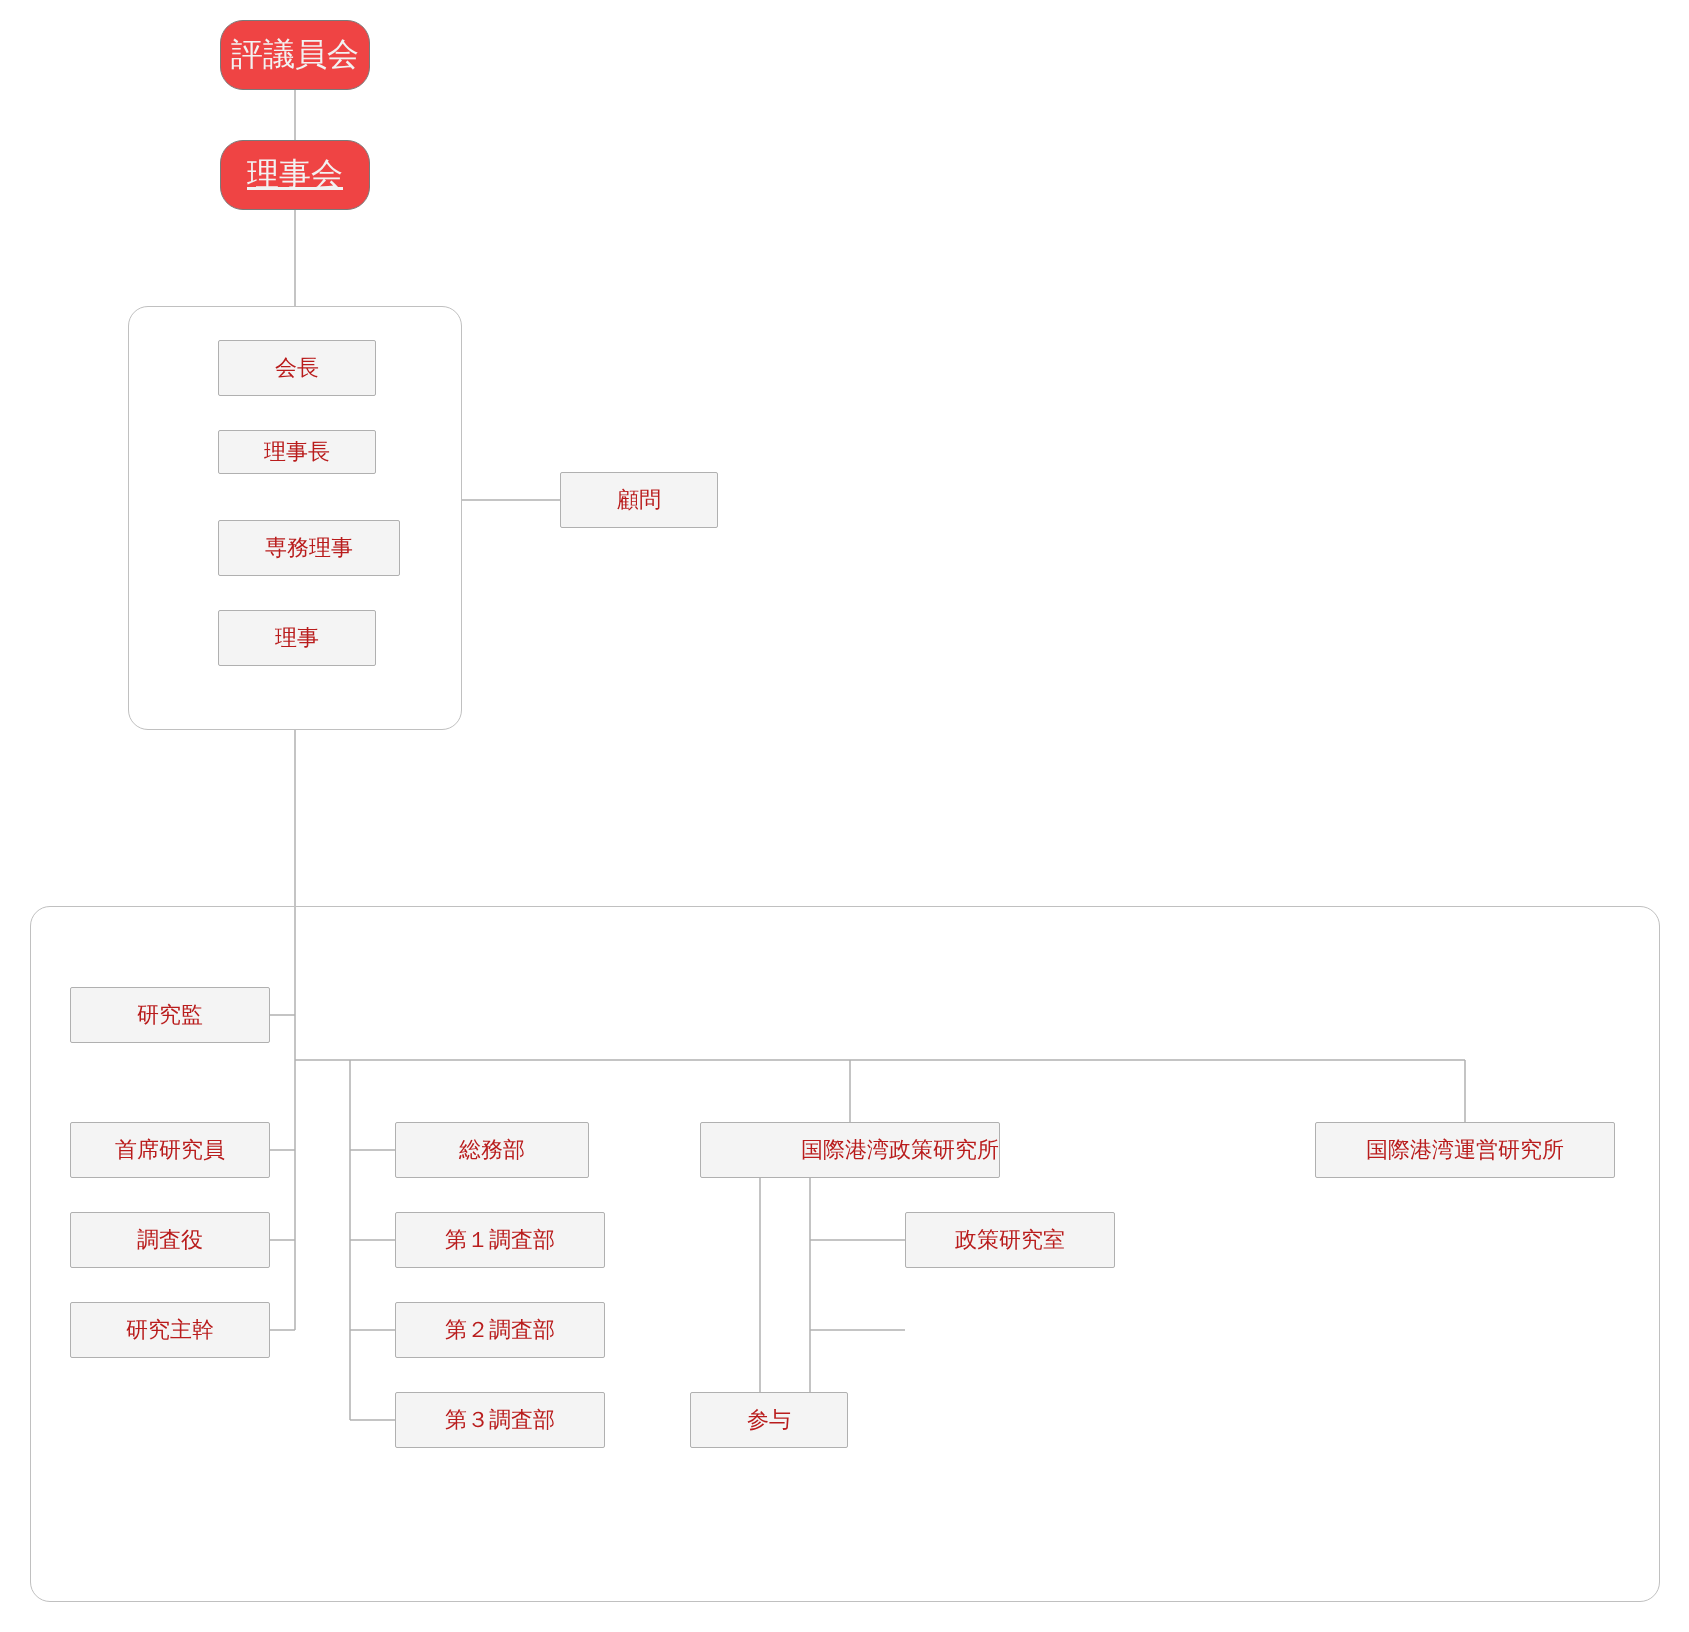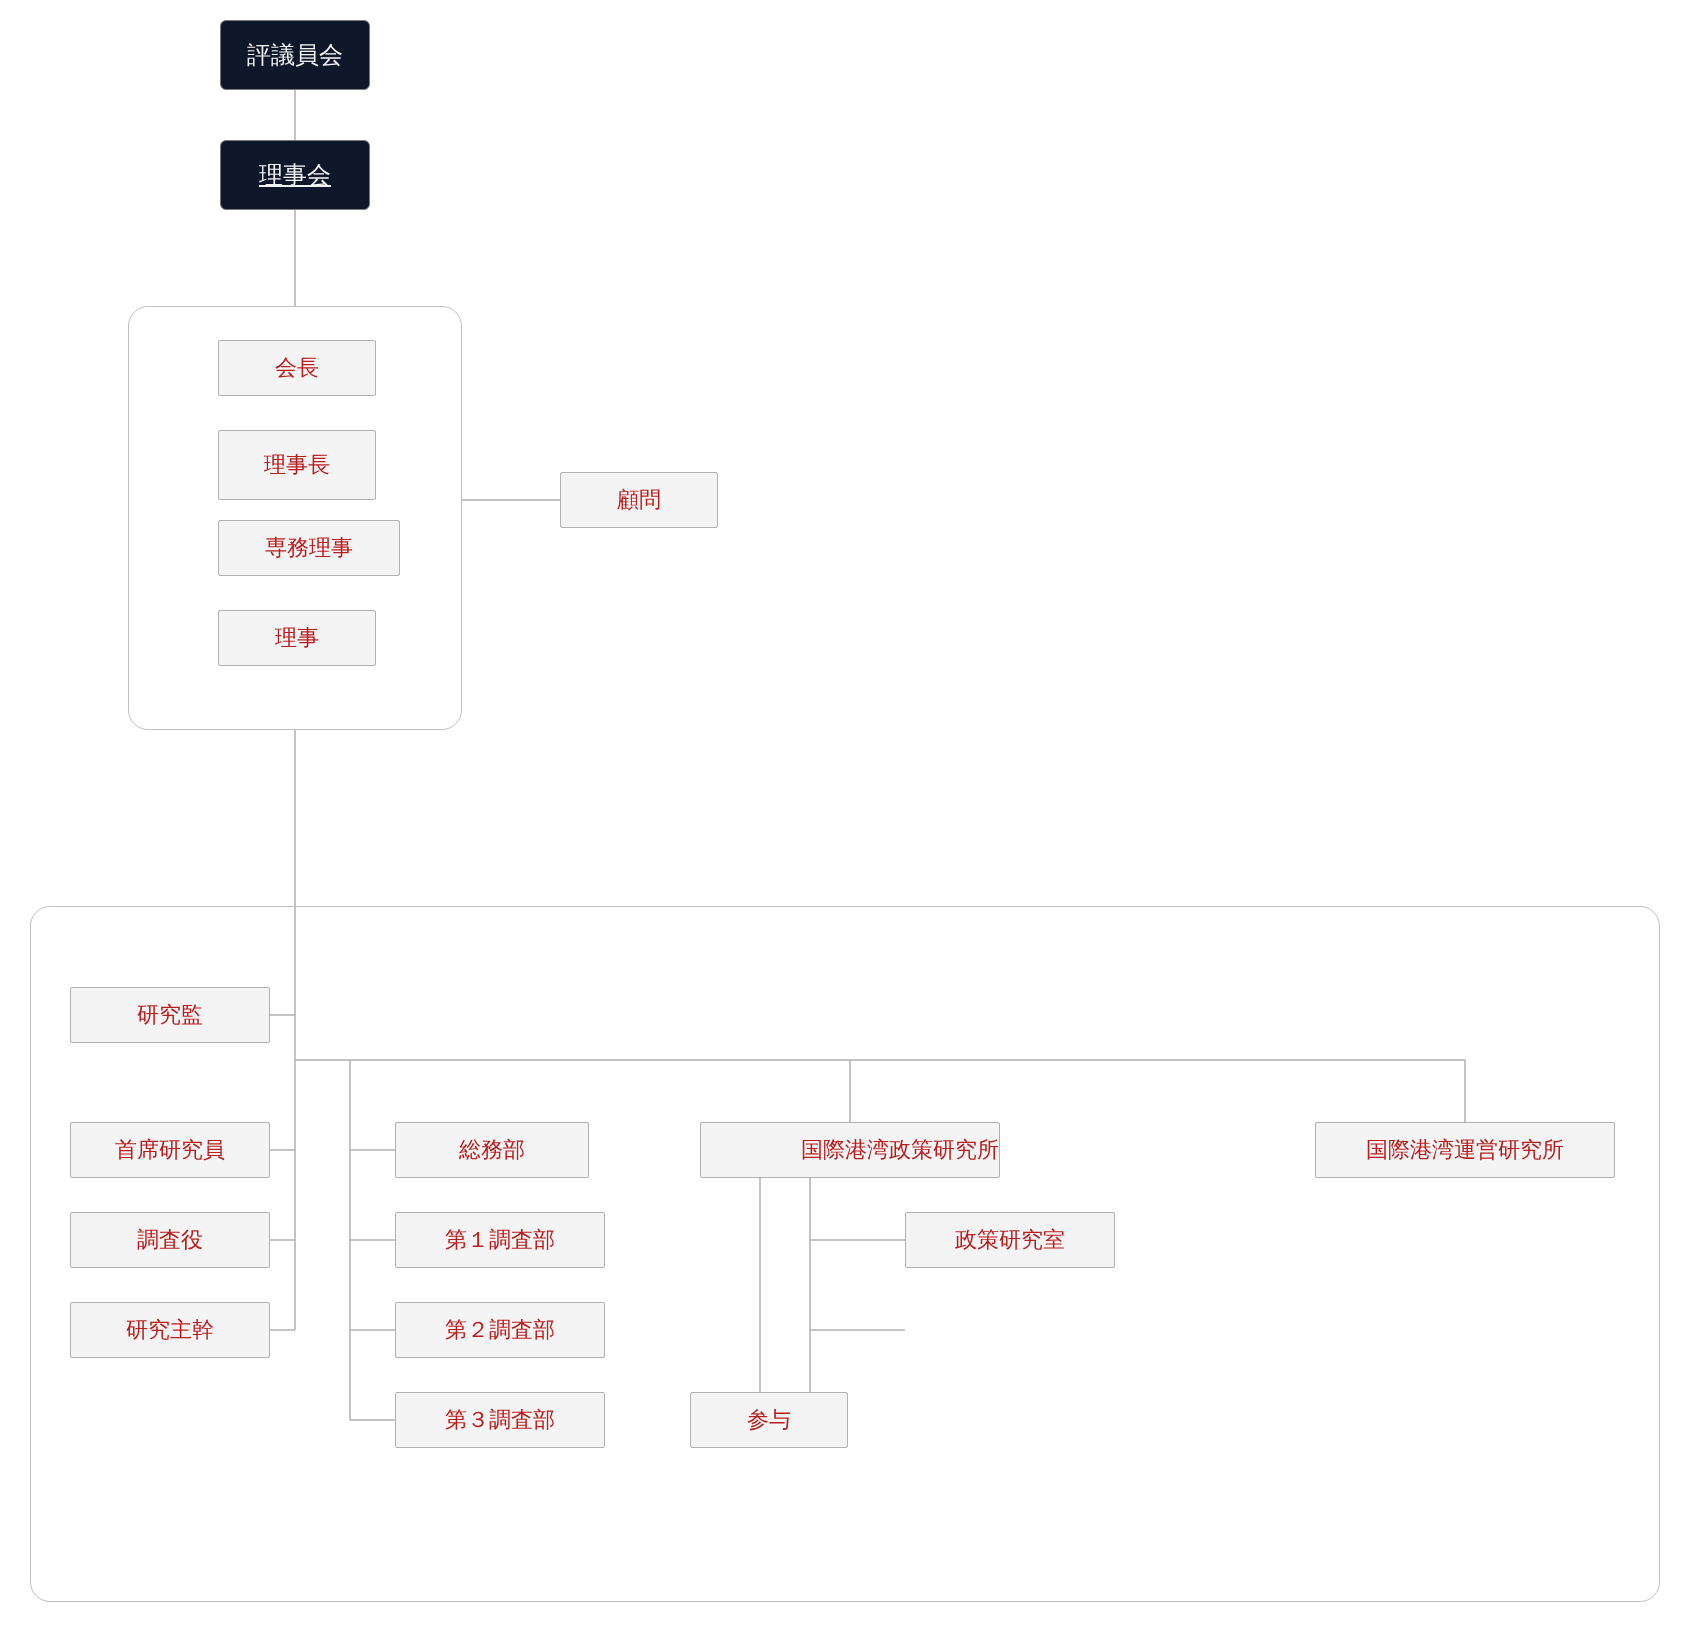--- a/index.html
+++ b/index.html
@@ -26,25 +26,25 @@
     border-radius: 2px;
     display: flex;
     align-items: center;
     justify-content: center;
     font-size: 22px;
     color: #b91c1c;
     border: 1.5px solid #b0b0b0;
     background: #f4f4f4;
   }
   .node.dark {
-    background: #0f172a;
+    background: #ef4444;
     color: #f2f2f2;
     border: 1.5px solid #7a7a7a;
-    border-radius: 6px;
-    font-size: 24px;
+    border-radius: 23px;
+    font-size: 32px;
   }
   .group {
     position: absolute;
     box-sizing: border-box;
     border: 1.5px solid #c0c0c0;
     border-radius: 20px;
     background: transparent;
   }
 </style>
 </head>
@@ -102,21 +102,21 @@
   </div>
   <div class="node dark" style="left:220px; top:140px; width:150px; height:70px;text-decoration:underline;">
     <span>理事会</span>
   </div>
 
   <div class="group" style="left:128px; top:306px; width:334px; height:424px;"></div>
 
   <div class="node" style="left:218px; top:340px; width:158px; height:56px;">
     <span>会長</span>
   </div>
-  <div class="node" style="left:218px; top:430px; width:158px; height:70px;">
+  <div class="node" style="left:218px; top:430px; width:158px; height:44px;">
     <span>理事長</span>
   </div>
   <div class="node" style="left:218px; top:520px; width:182px; height:56px;">
     <span>専務理事</span>
   </div>
   <div class="node" style="left:218px; top:610px; width:158px; height:56px;">
     <span>理事</span>
   </div>
 
   <div class="node" style="left:560px; top:472px; width:158px; height:56px;">

